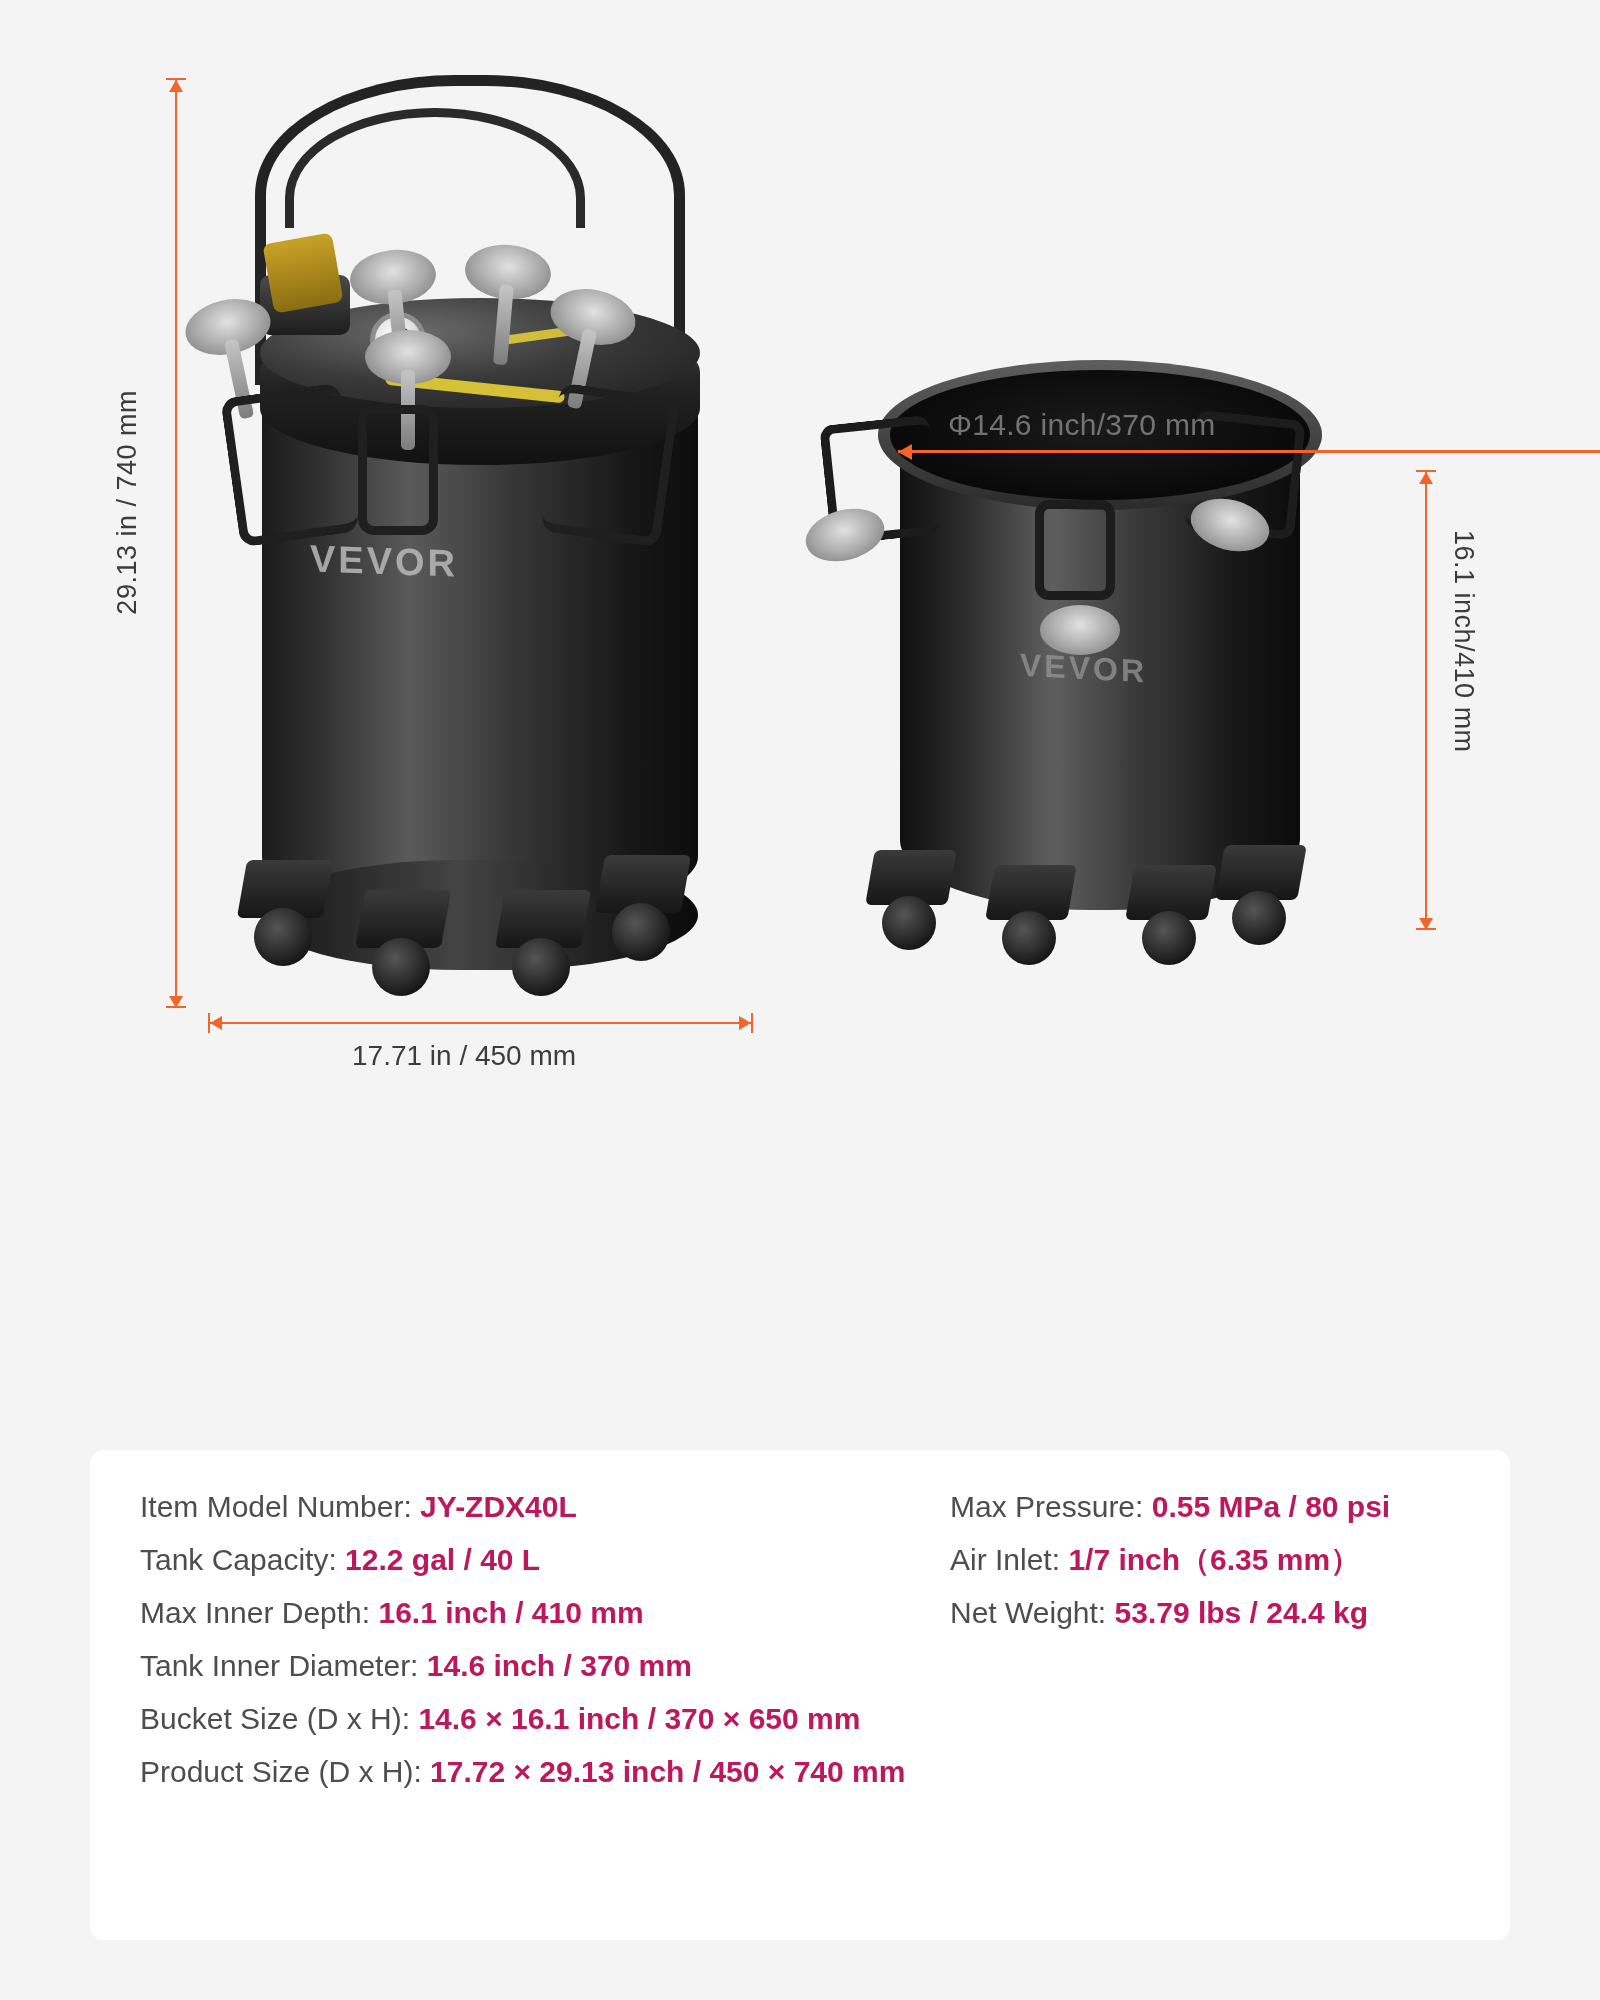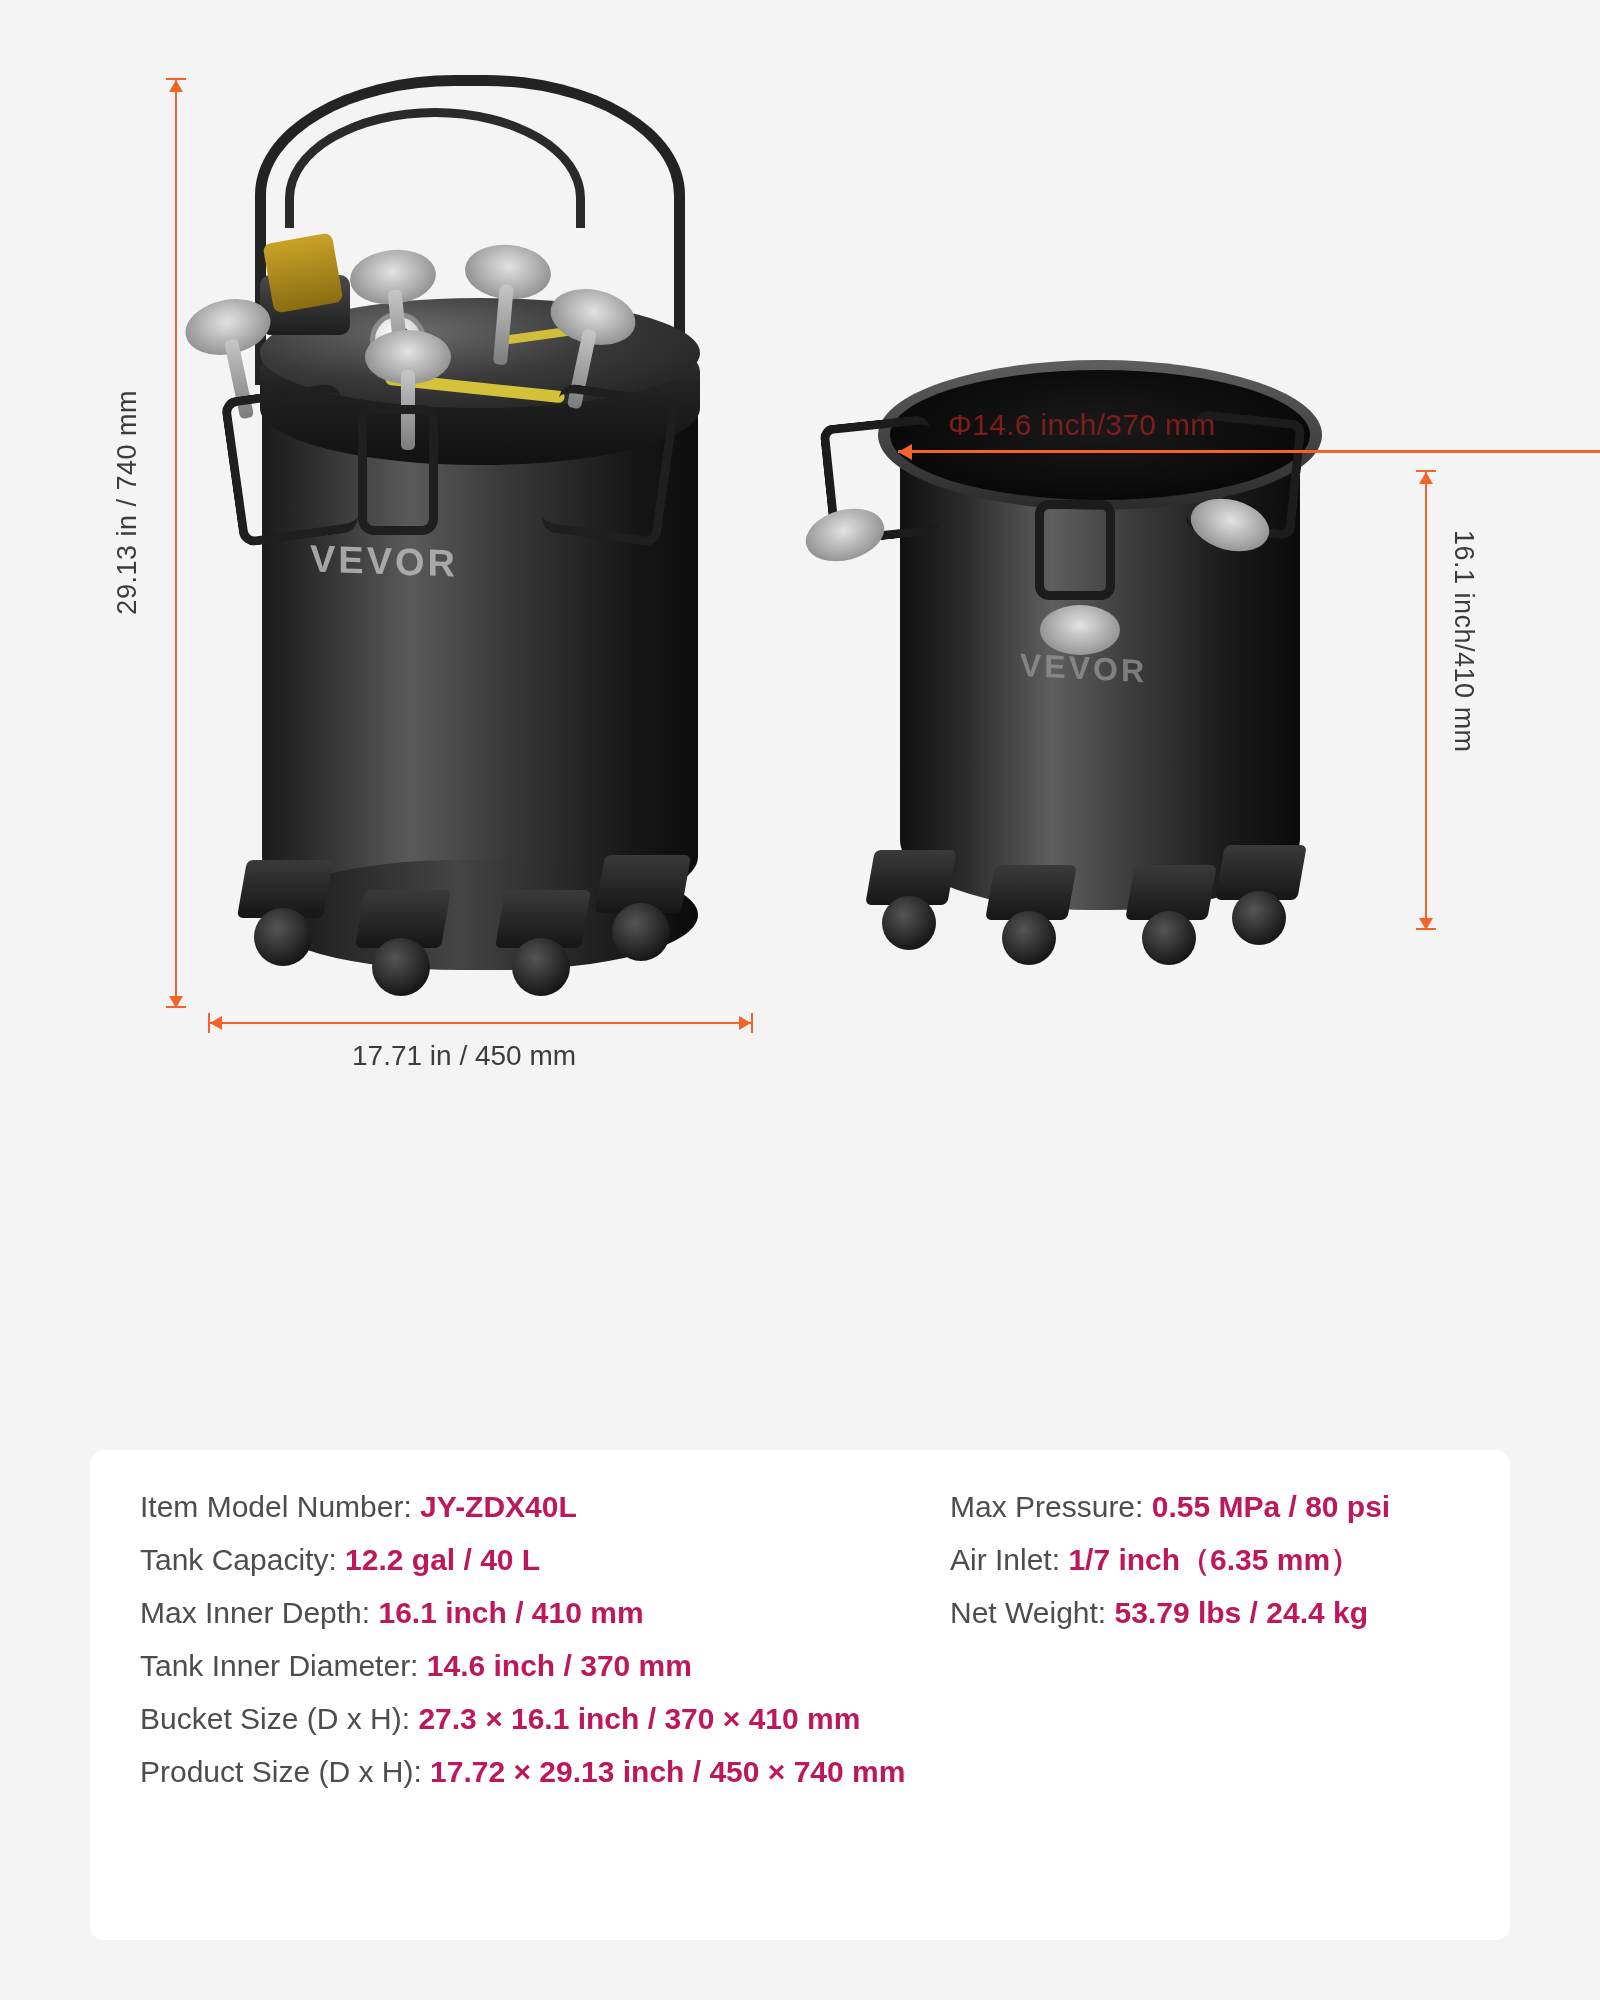--- a/index.html
+++ b/index.html
@@ -168,21 +168,21 @@
     width: 0; height: 0;
     border-top: 8px solid transparent;
     border-bottom: 8px solid transparent;
   }
   .dim-diam-arrow-l { left: 0; border-right: 14px solid #f4632a; }
   .dim-diam-label {
     position: absolute;
     left: 948px;
     top: 408px;
     font-size: 30px;
-    color: #7f1d1d;
+    color: #737373;
     white-space: nowrap;
     letter-spacing: 0.3px;
   }
 
   
   .tank-left {
     position: absolute;
     left: 200px;
     top: 60px;
     width: 570px;
@@ -627,21 +627,21 @@
       <div class="spec-row">
         <span class="spec-label">Tank Capacity: </span><span class="spec-value">12.2 gal / 40 L</span>
       </div>
       <div class="spec-row">
         <span class="spec-label">Max Inner Depth: </span><span class="spec-value">16.1 inch / 410 mm</span>
       </div>
       <div class="spec-row">
         <span class="spec-label">Tank Inner Diameter: </span><span class="spec-value">14.6 inch / 370 mm</span>
       </div>
       <div class="spec-row">
-        <span class="spec-label">Bucket Size (D x H): </span><span class="spec-value">27.3 × 16.1  inch / 370 × 410 mm</span>
+        <span class="spec-label">Bucket Size (D x H): </span><span class="spec-value">14.6 × 16.1  inch / 370 × 650 mm</span>
       </div>
       <div class="spec-row">
         <span class="spec-label">Product Size (D x H): </span><span class="spec-value">17.72 × 29.13 inch / 450 × 740 mm</span>
       </div>
     </div>
 
     <div class="spec-col spec-right">
       <div class="spec-row">
         <span class="spec-label">Max Pressure: </span><span class="spec-value">0.55 MPa / 80 psi</span>
       </div>

